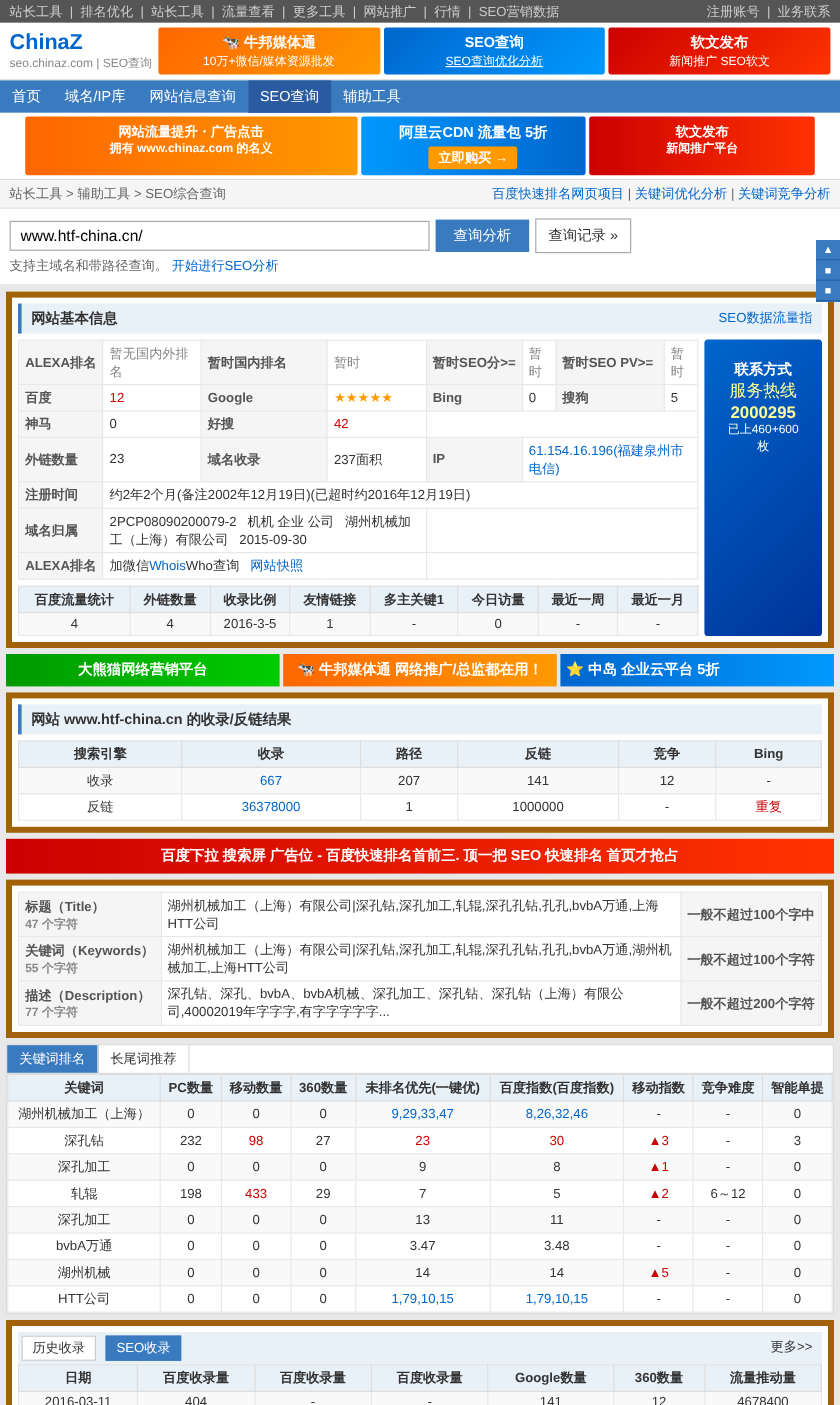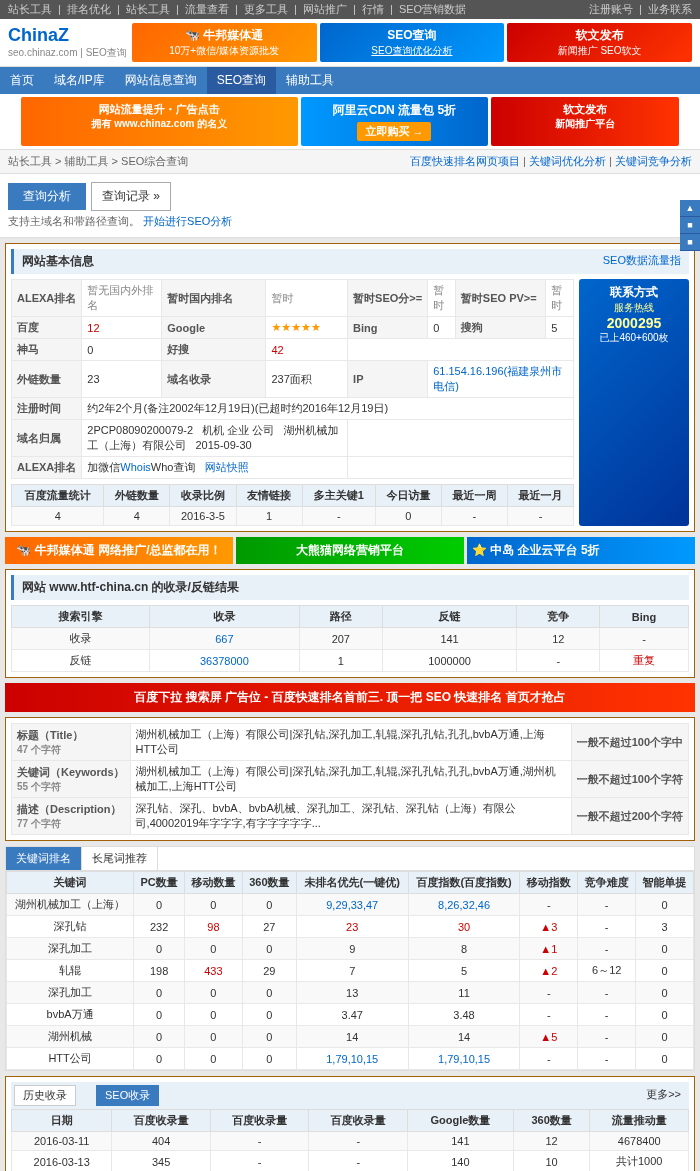--- a/index.html
+++ b/index.html
@@ -25,21 +25,21 @@
     .search-btn { background: #3a7abf; color: #fff; border: none; padding: 5px 15px; cursor: pointer; font-size: 12px; }
     .search-btn2 { background: #fff; color: #333; border: 1px solid #aaa; padding: 5px 10px; cursor: pointer; font-size: 12px; }
     .search-hint { font-size: 11px; color: #666; margin-top: 3px; }
     .search-hint a { color: #0066cc; }
 
     
     .section-header { background: #e8f0f8; border-left: 3px solid #3a7abf; padding: 4px 8px; font-size: 12px; font-weight: bold; color: #333; margin-bottom: 5px; display: flex; justify-content: space-between; }
     .section-header a { color: #0066cc; font-size: 11px; font-weight: normal; }
 
     
-    .info-panel { background: #fff; border: 1px solid #a16207; margin: 5px; padding: 5px; }
+    .info-panel { background: #fff; border: 5px solid #a16207; margin: 5px; padding: 5px; }
     
     .info-table { width: 100%; border-collapse: collapse; font-size: 11px; }
     .info-table td { padding: 3px 5px; border: 1px solid #e8e8e8; }
     .info-table .label { background: #f5f5f5; color: #555; font-weight: bold; white-space: nowrap; }
     .info-table .value { color: #333; }
     .info-table a { color: #0066cc; text-decoration: none; }
 
     
     .stats-table { width: 100%; border-collapse: collapse; font-size: 11px; }
     .stats-table th { background: #e8f0f8; padding: 3px 5px; border: 1px solid #ddd; text-align: center; }
@@ -59,21 +59,21 @@
     .kw-table td { padding: 3px 5px; border: 1px solid #e8e8e8; text-align: center; }
     .kw-table tr:nth-child(even) td { background: #f9f9f9; }
     .up-icon { color: #cc0000; }
 
     
     .right-panel { position: fixed; right: 0; top: 200px; width: 20px; background: #3a7abf; }
     .right-panel-btn { background: #3a7abf; color: #fff; font-size: 9px; padding: 3px 2px; text-align: center; border-bottom: 1px solid #2a5a9f; cursor: pointer; }
     
     .note-text { font-size: 10px; color: #888; }
     
-    .baidu-tab { background: #e8f0f8; display: flex; gap: 20px; padding: 3px; }
+    .baidu-tab { background: #e8f0f8; display: flex; gap: 8px; padding: 3px; }
     .baidu-tab-item { padding: 2px 8px; font-size: 11px; background: #fff; border: 1px solid #ccc; cursor: pointer; }
     .baidu-tab-item.active { background: #3a7abf; color: #fff; border-color: #3a7abf; }
   </style>
 </head>
 <body>
 
 <div class="top-nav">
   <span>
     <a>站长工具</a> |
     <a>排名优化</a> |
@@ -138,20 +138,21 @@
   <span>站长工具 &gt; 辅助工具 &gt; SEO综合查询</span>
   <span>
     <a>百度快速排名网页项目</a> |
     <a>关键词优化分析</a> |
     <a>关键词竞争分析</a>
   </span>
 </div>
 
 <div class="search-box">
   <div class="search-input-row">
+    <input class="search-input" type="text" value="www.htf-china.cn/" style="">
     <button class="search-btn">查询分析</button>
     <button class="search-btn2">查询记录 »</button>
   </div>
   <div class="search-hint">支持主域名和带路径查询。 <a>开始进行SEO分析</a></div>
 </div>
 
 <div class="info-panel">
   <div class="section-header">
     <span>网站基本信息</span>
     <a>SEO数据流量指</a>
@@ -232,35 +233,35 @@
           <td>1</td>
           <td>-</td>
           <td>0</td>
           <td>-</td>
           <td>-</td>
         </tr>
       </tbody>
         </table>
     </div>
 
-    <div style="width:110px; background:linear-gradient(135deg,#0066cc,#003399); color:#fff; padding:5px; font-size:10px; text-align:center; border-radius:3px;">
+    <div style="width:98px; background:linear-gradient(135deg,#0066cc,#003399); color:#fff; padding:17px; font-size:10px; text-align:center; border-radius:3px;">
       <div style="font-size:12px; font-weight:bold;">联系方式</div>
-      <div style="font-size:10px; color:#ff9;">服务热线</div>
+      <div style="font-size:14px; color:#ff9;">服务热线</div>
       <div style="font-size:14px; font-weight:bold; color:#ff9;">2000295</div>
       <div style="font-size:10px;">已上460+600枚</div>
     </div>
   </div>
 </div>
 
 <div style="display:flex; gap:3px; margin:3px 5px;">
+  <div style="background:linear-gradient(90deg,#009900,#00cc00); color:#fff; flex:1; padding:5px; text-align:center; font-size:12px; font-weight:bold;">
+    大熊猫网络营销平台
+  </div>
   <div style="background:linear-gradient(90deg,#ff6600,#ff9900); color:#fff; flex:1; padding:5px; text-align:center; font-size:12px; font-weight:bold;">
     🐄 牛邦媒体通 网络推广/总监都在用！
-  </div>
-  <div style="background:linear-gradient(90deg,#009900,#00cc00); color:#fff; flex:1; padding:5px; text-align:center; font-size:12px; font-weight:bold;">
-    大熊猫网络营销平台
   </div>
   <div style="background:linear-gradient(90deg,#0066cc,#0099ff); color:#fff; flex:1; padding:5px; font-size:12px; font-weight:bold;">
     ⭐ 中岛 企业云平台 5折
   </div>
 </div>
 
 <div class="info-panel">
   <div class="section-header">
     <span>网站 www.htf-china.cn 的收录/反链结果</span>
   </div>

